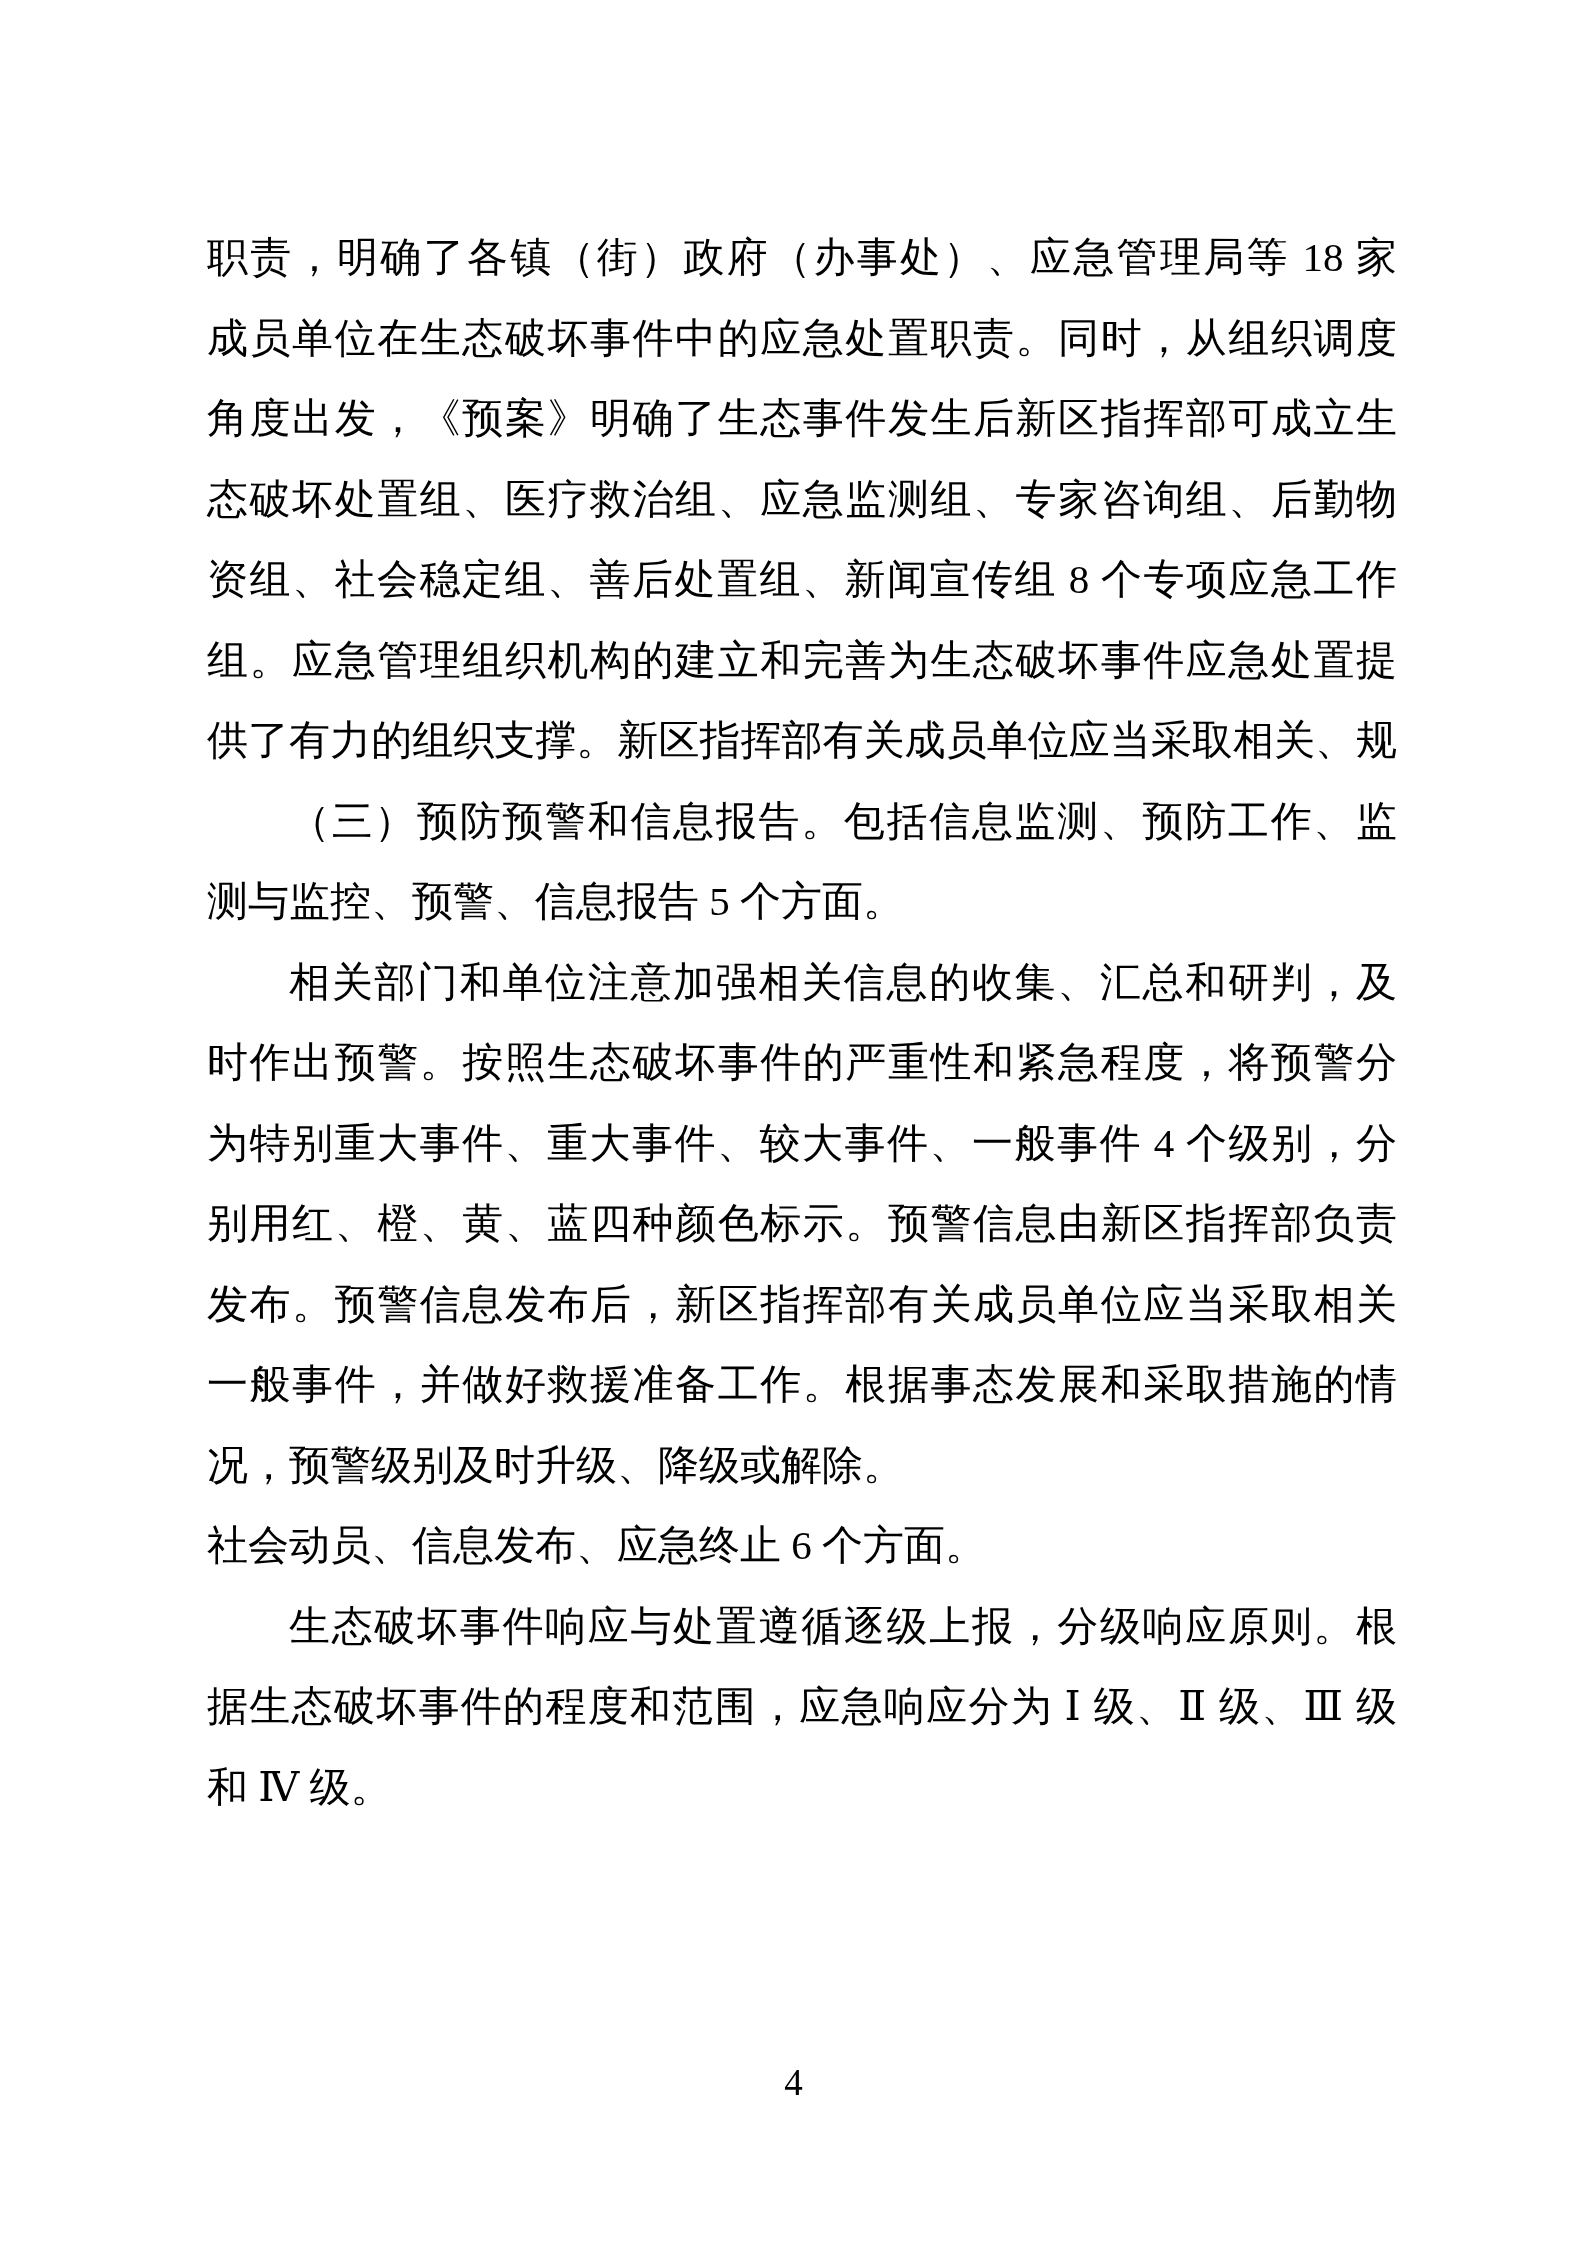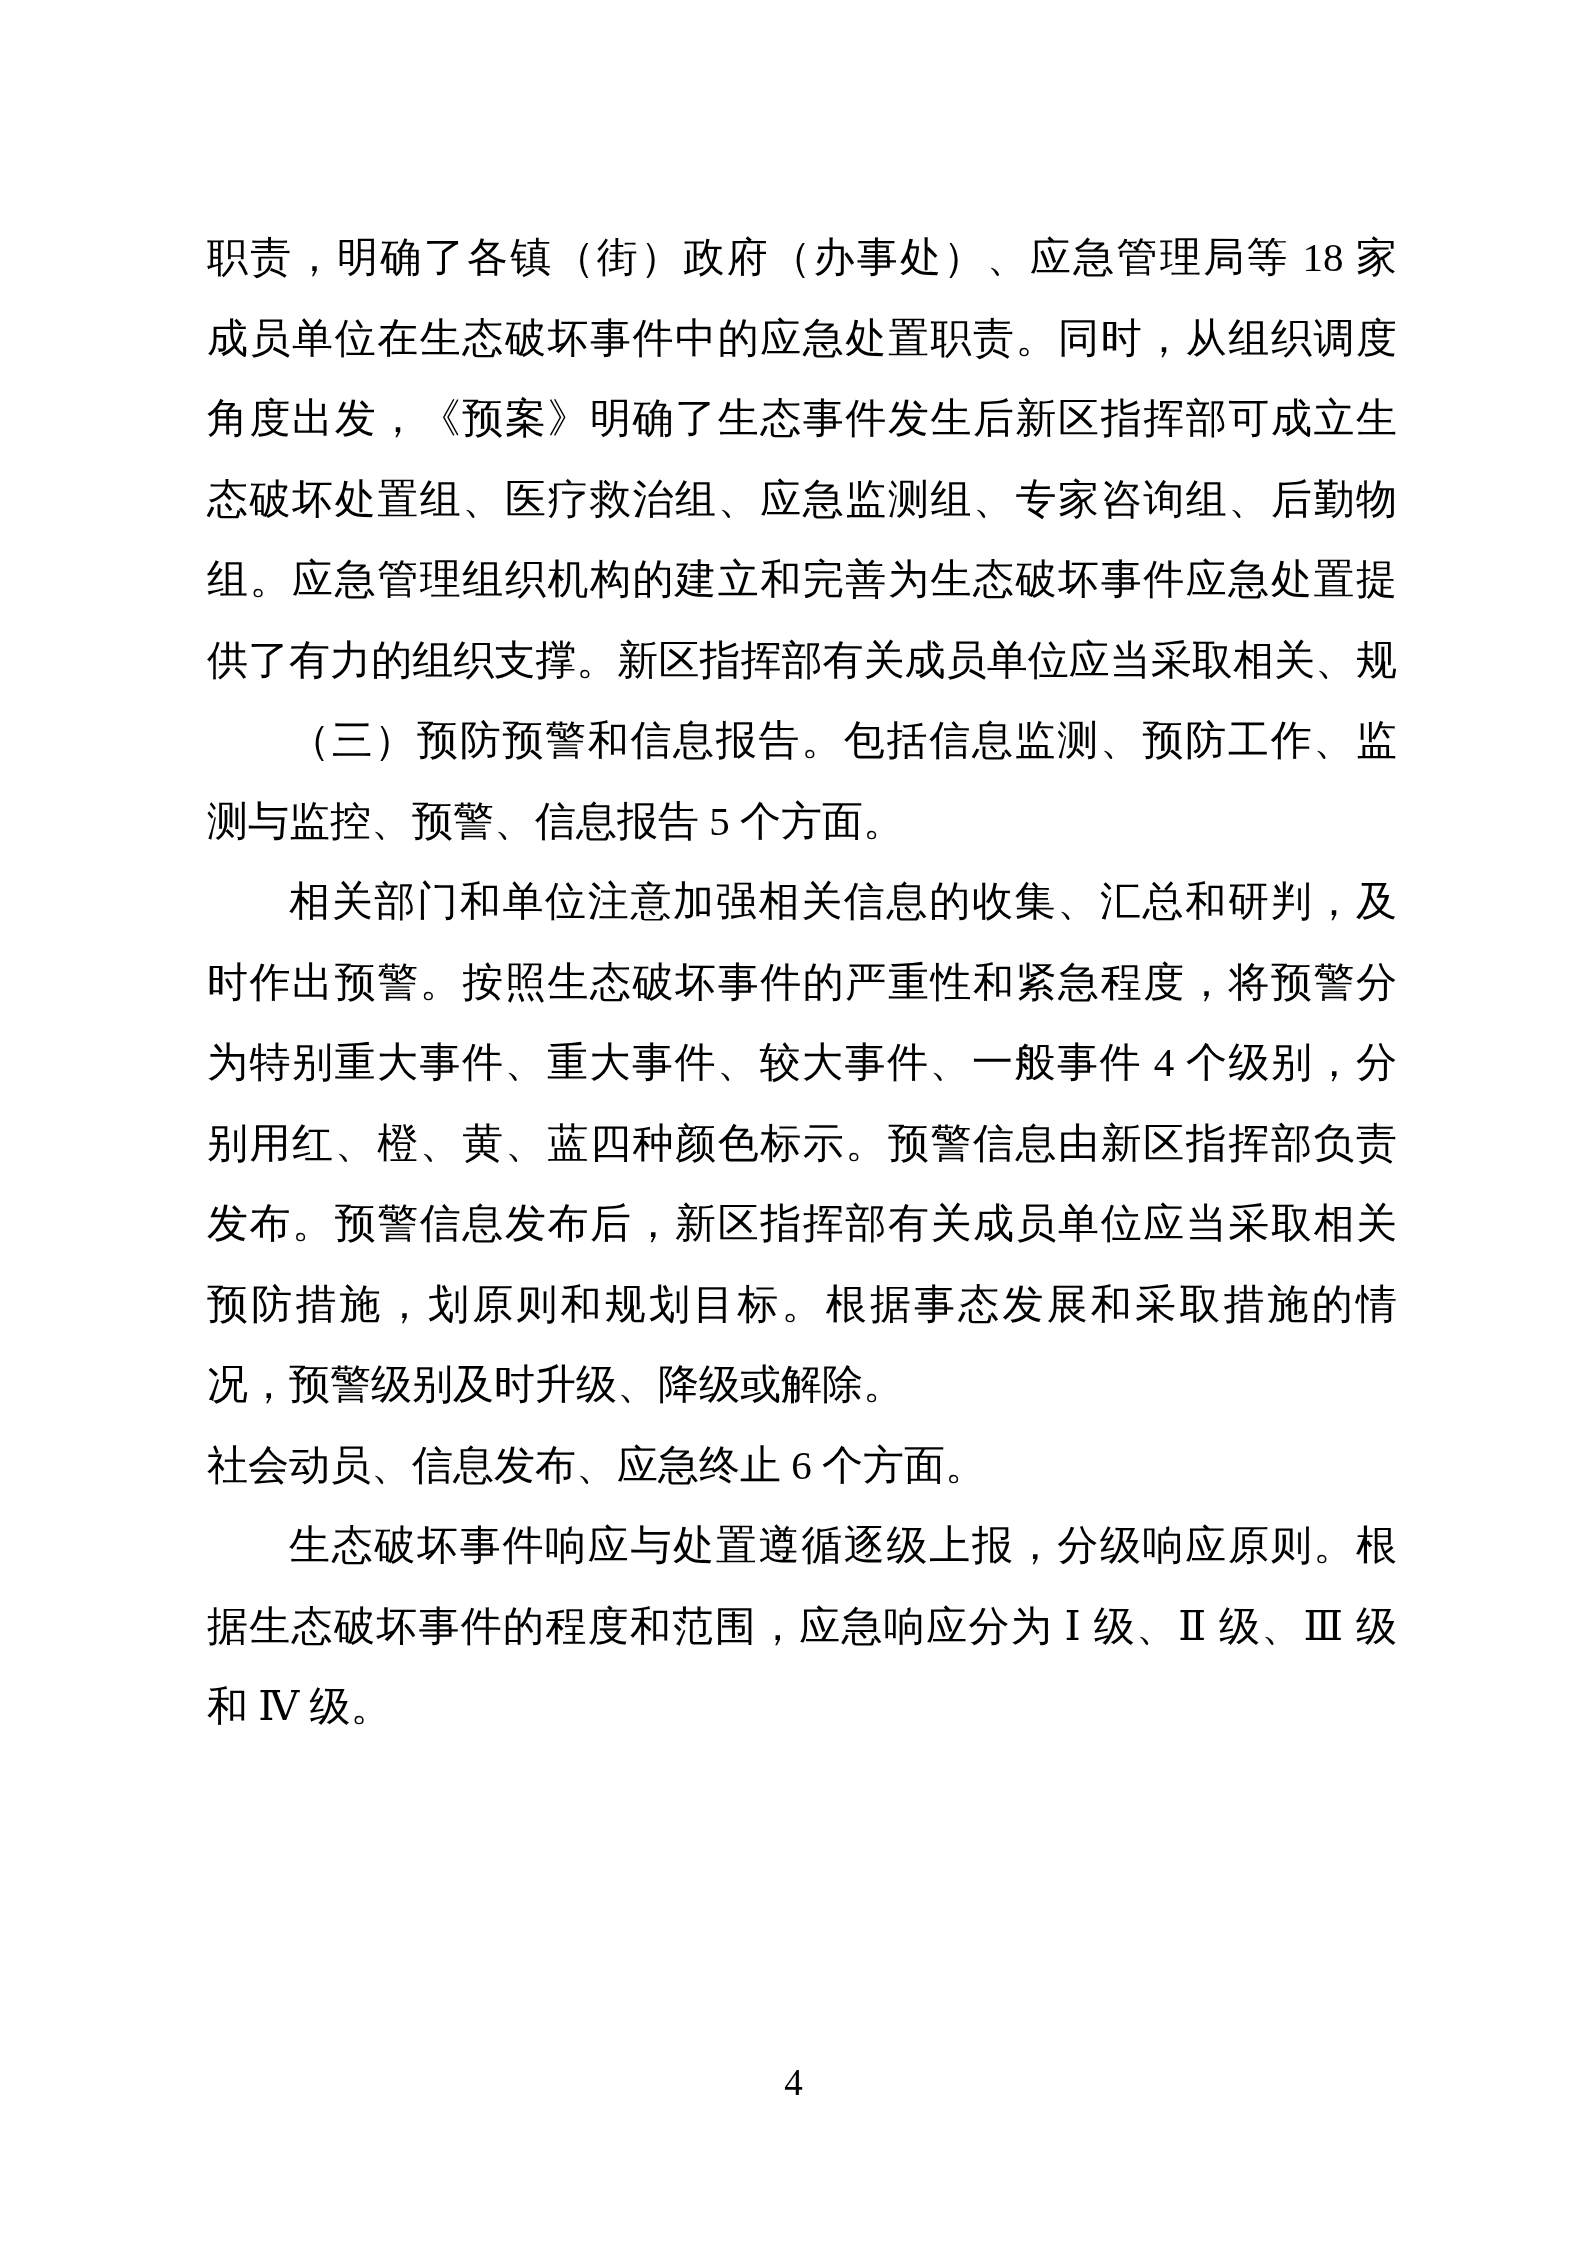--- a/index.html
+++ b/index.html
@@ -51,30 +51,31 @@
 </style>
 </head>
 <body>
 
 <div class="page">
   <div class="text-block">
     <div class="line jst">职责，明确了各镇（街）政府（办事处）、应急管理局等 18 家</div>
     <div class="line jst">成员单位在生态破坏事件中的应急处置职责。同时，从组织调度</div>
     <div class="line jst">角度出发，《预案》明确了生态事件发生后新区指挥部可成立生</div>
     <div class="line jst">态破坏处置组、医疗救治组、应急监测组、专家咨询组、后勤物</div>
+    <div class="line jst">资组、社会稳定组、善后处置组、新闻宣传组 8 个专项应急工作</div>
     <div class="line jst">组。应急管理组织机构的建立和完善为生态破坏事件应急处置提</div>
     <div class="line jst">供了有力的组织支撑。新区指挥部有关成员单位应当采取相关、规</div>
     <div class="line jst ind">（三）预防预警和信息报告。包括信息监测、预防工作、监</div>
     <div class="line">测与监控、预警、信息报告 5 个方面。</div>
     <div class="line jst ind">相关部门和单位注意加强相关信息的收集、汇总和研判，及</div>
     <div class="line jst">时作出预警。按照生态破坏事件的严重性和紧急程度，将预警分</div>
     <div class="line jst">为特别重大事件、重大事件、较大事件、一般事件 4 个级别，分</div>
     <div class="line jst">别用红、橙、黄、蓝四种颜色标示。预警信息由新区指挥部负责</div>
     <div class="line jst">发布。预警信息发布后，新区指挥部有关成员单位应当采取相关</div>
-    <div class="line jst">预防措施，划原则和规划目标。根据事态发展和采取措施的情</div>
+    <div class="line jst">一般事件，并做好救援准备工作。根据事态发展和采取措施的情</div>
     <div class="line">况，预警级别及时升级、降级或解除。</div>
     <div class="line">社会动员、信息发布、应急终止 6 个方面。</div>
     <div class="line jst ind">生态破坏事件响应与处置遵循逐级上报，分级响应原则。根</div>
     <div class="line jst">据生态破坏事件的程度和范围，应急响应分为 Ⅰ 级、Ⅱ 级、Ⅲ 级</div>
     <div class="line">和 Ⅳ 级。</div>
   </div>
   <div class="page-number">4</div>
 </div>
 
 </body></html>

